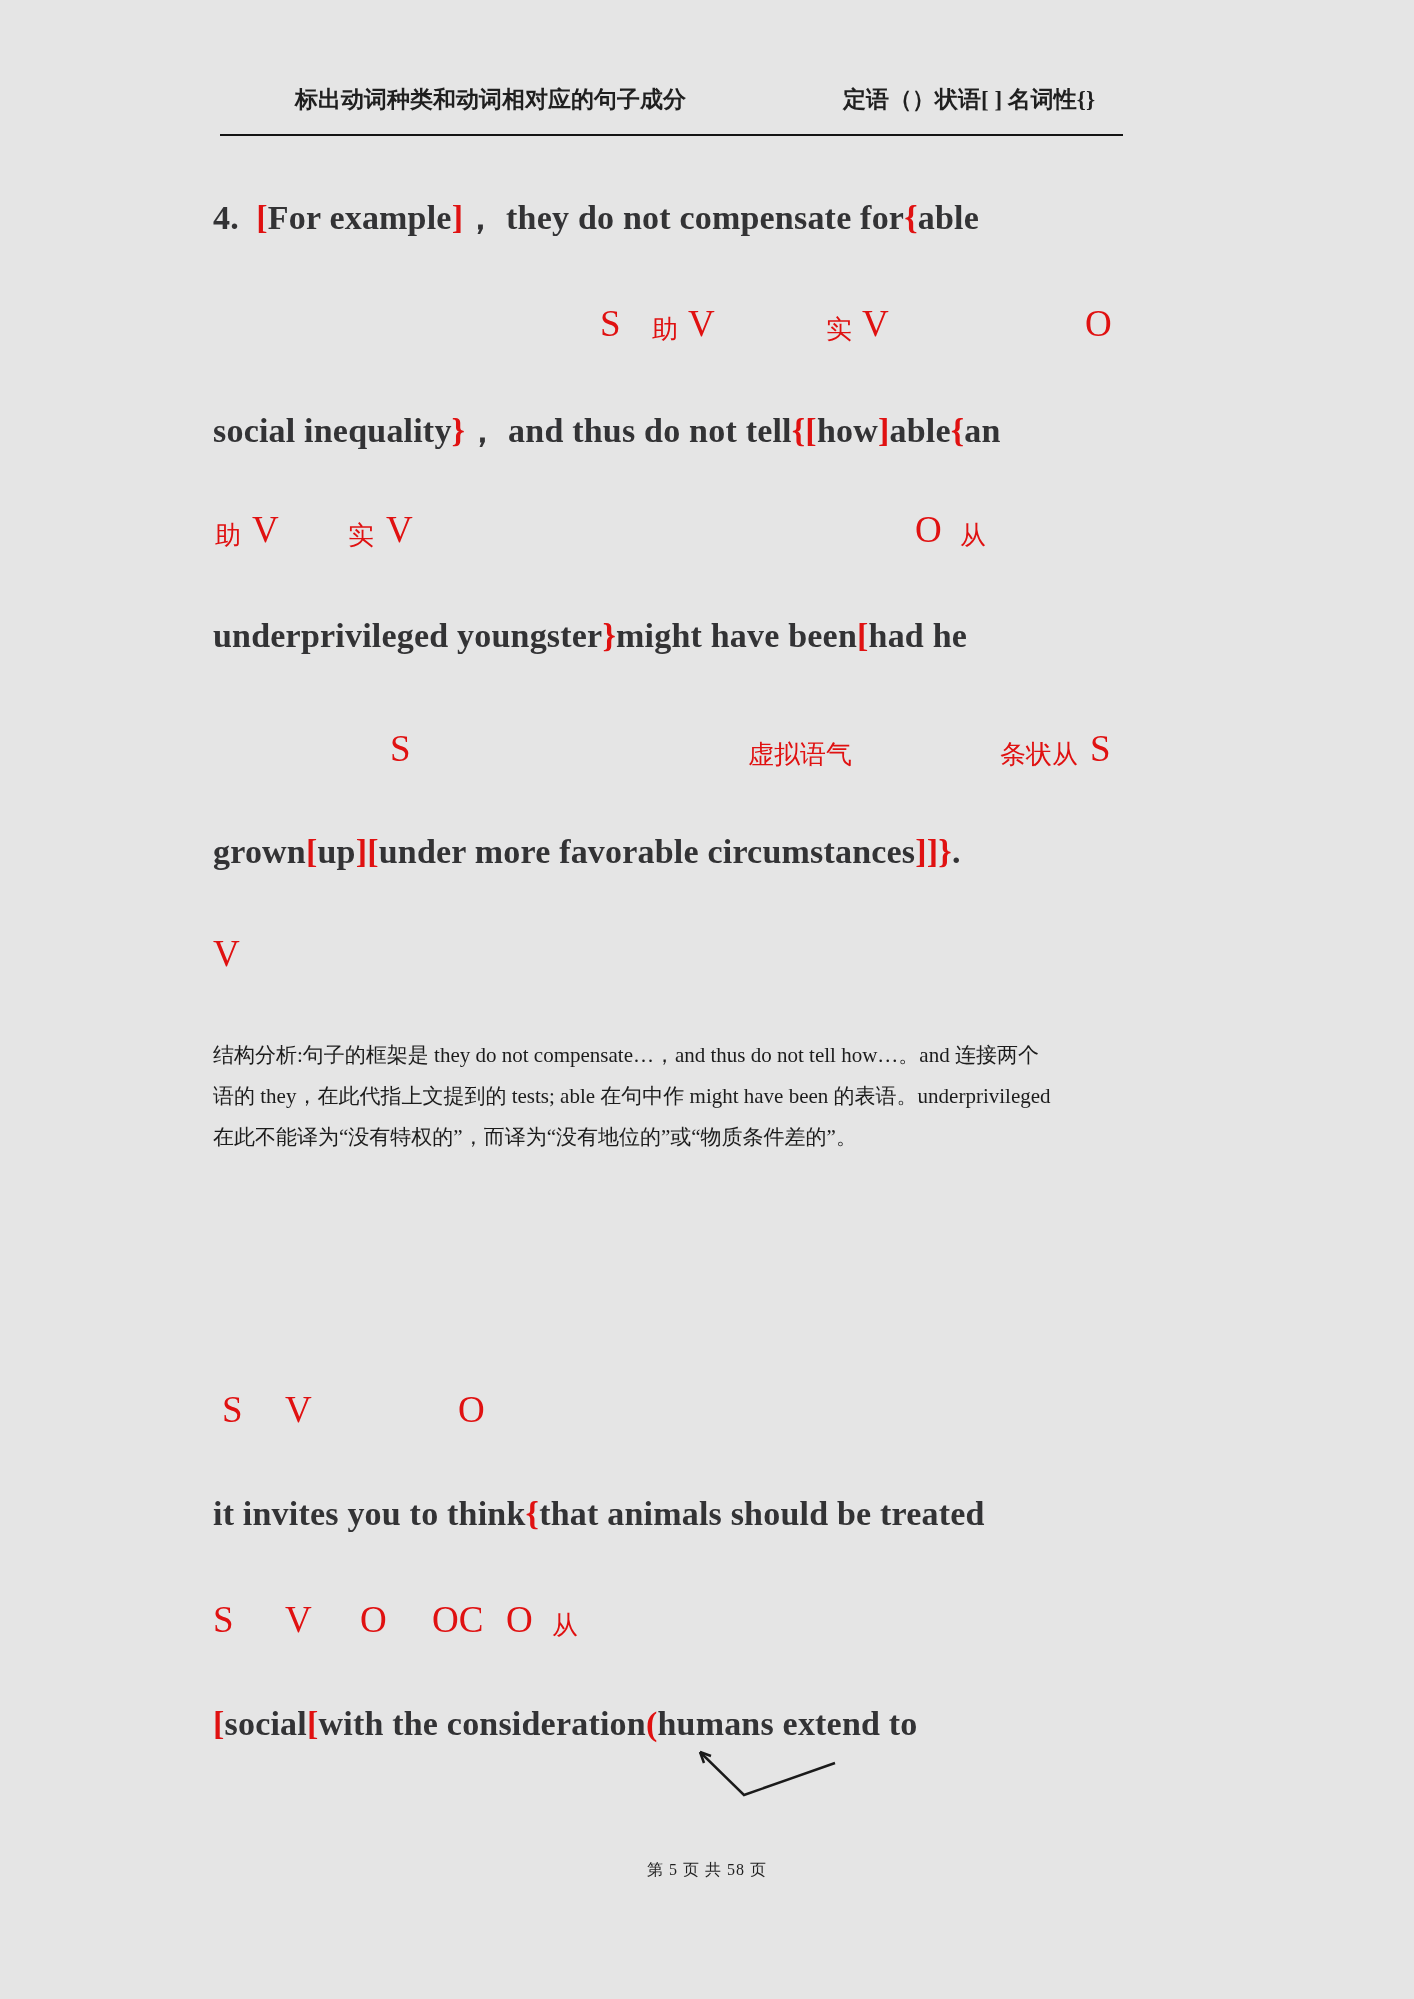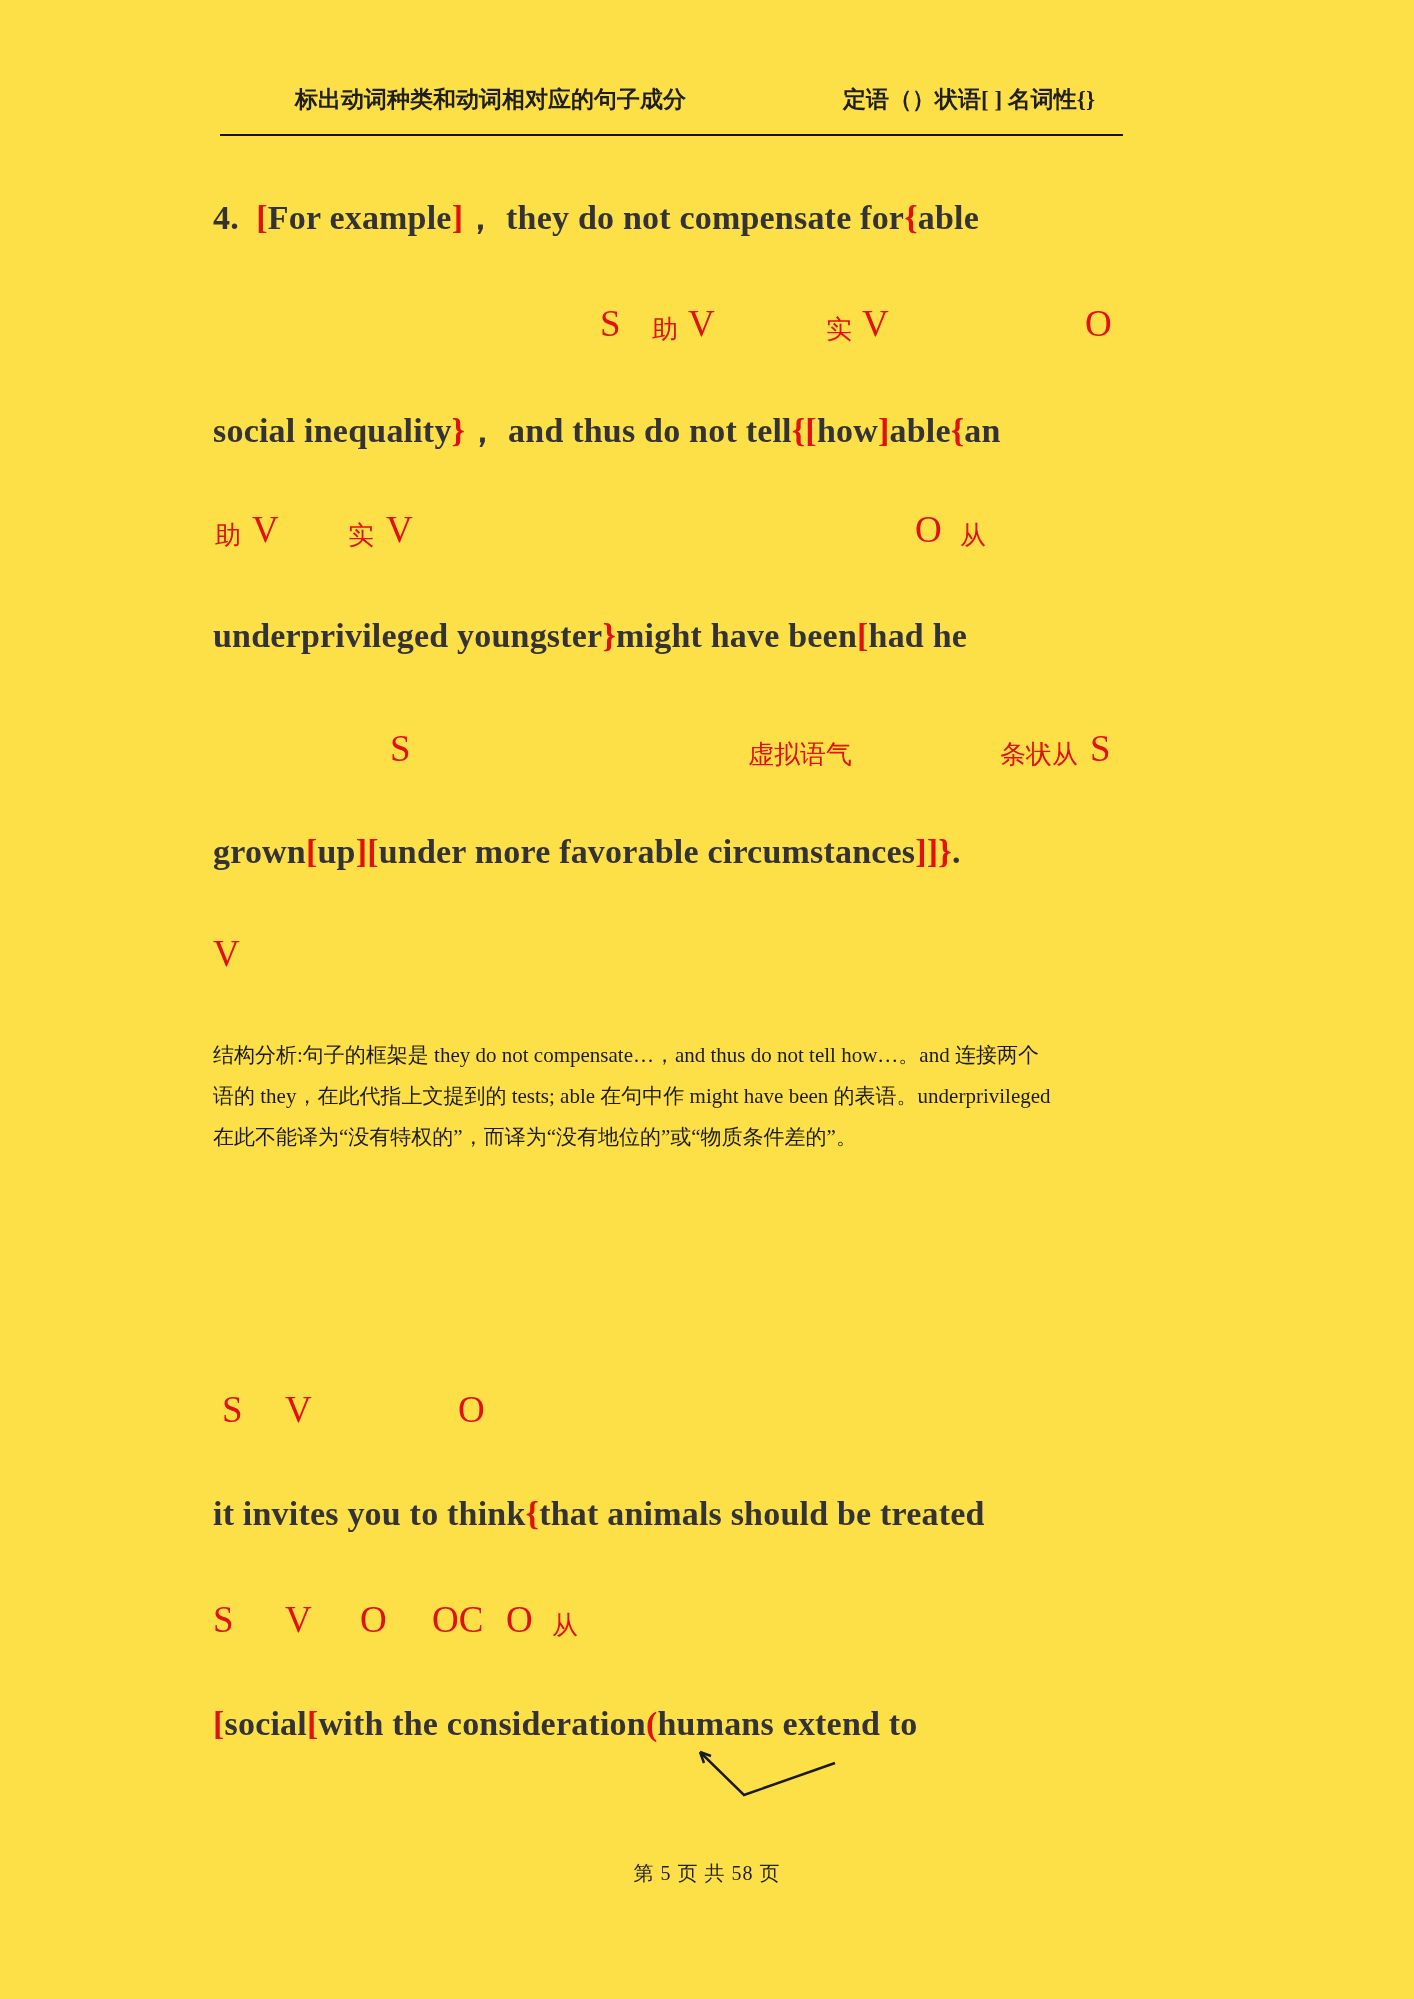--- a/index.html
+++ b/index.html
@@ -4,21 +4,21 @@
 <style>
   :root{
     --red:#e01111;
     --ink:#333335;
     --body:#1c1c1c;
   }
   html,body{margin:0;padding:0;background:#fff;}
   .page{
     position:relative;
     width:1414px;height:1999px;
-    background:#fde047;
+    background:#e5e5e5;
     font-family:"Liberation Serif","DejaVu Serif",serif;
     overflow:hidden;
   }
   .hdr{
     position:absolute;top:84px;
     font-size:23px;font-weight:bold;color:#1f1f1f;
     white-space:pre;
   }
   .hdr-left{left:295px;}
   .hdr-right{left:843px;text-align:right;}
@@ -37,21 +37,21 @@
   .annrow .lat{top:0;font-size:37px;}
   .annrow .cn{top:10px;font-size:26px;}
   .analysis{
     position:absolute;left:213px;top:1035px;width:1010px;
     font-size:21px;line-height:41px;color:var(--body);
     font-weight:normal;
   }
   .analysis div{white-space:pre-wrap;}
   .footer{
     position:absolute;left:0;top:1860px;width:1414px;
-    text-align:center;font-size:20px;color:#1f1f1f;
+    text-align:center;font-size:16px;color:#1f1f1f;
     letter-spacing:1px;
   }
   .arrow{position:absolute;left:690px;top:1740px;}
 </style>
 </head>
 <body>
 
 <div class="page">
 
   <div class="hdr hdr-left">标出动词种类和动词相对应的句子成分</div>

